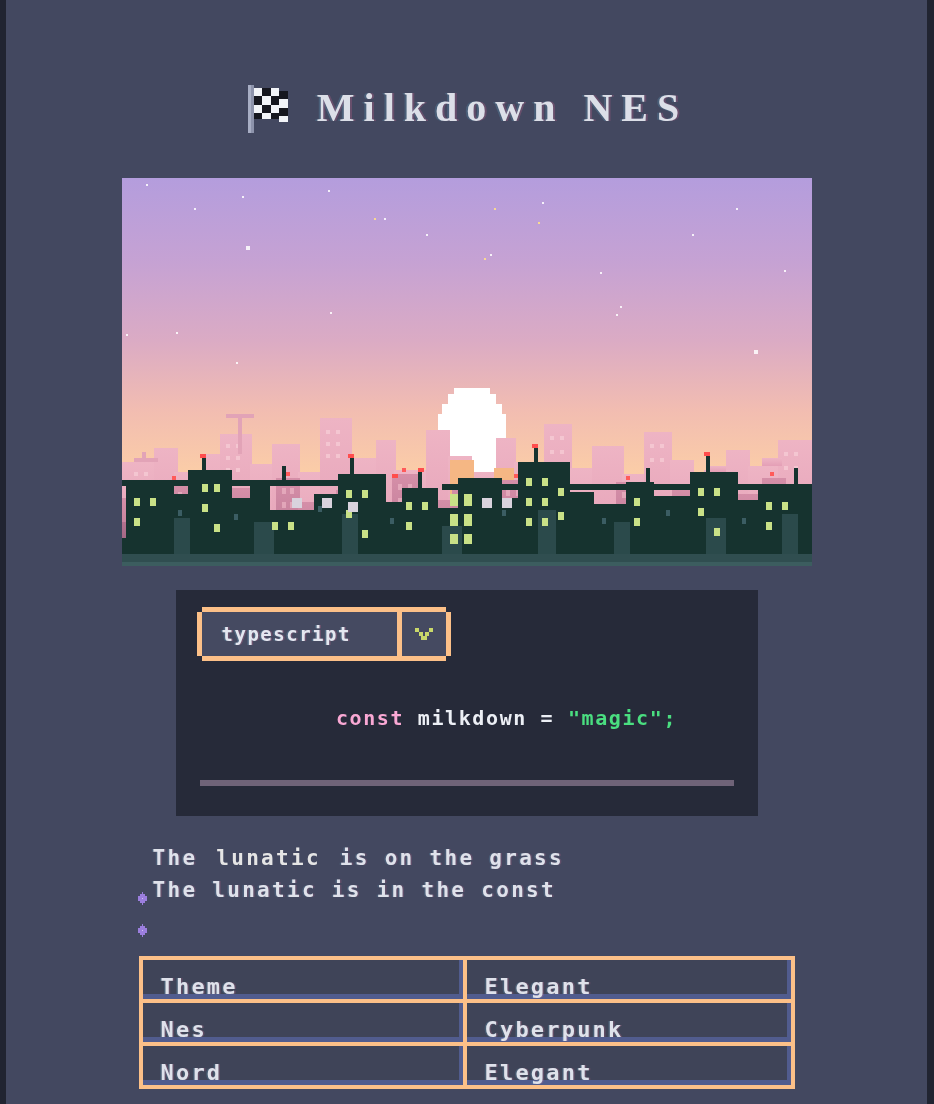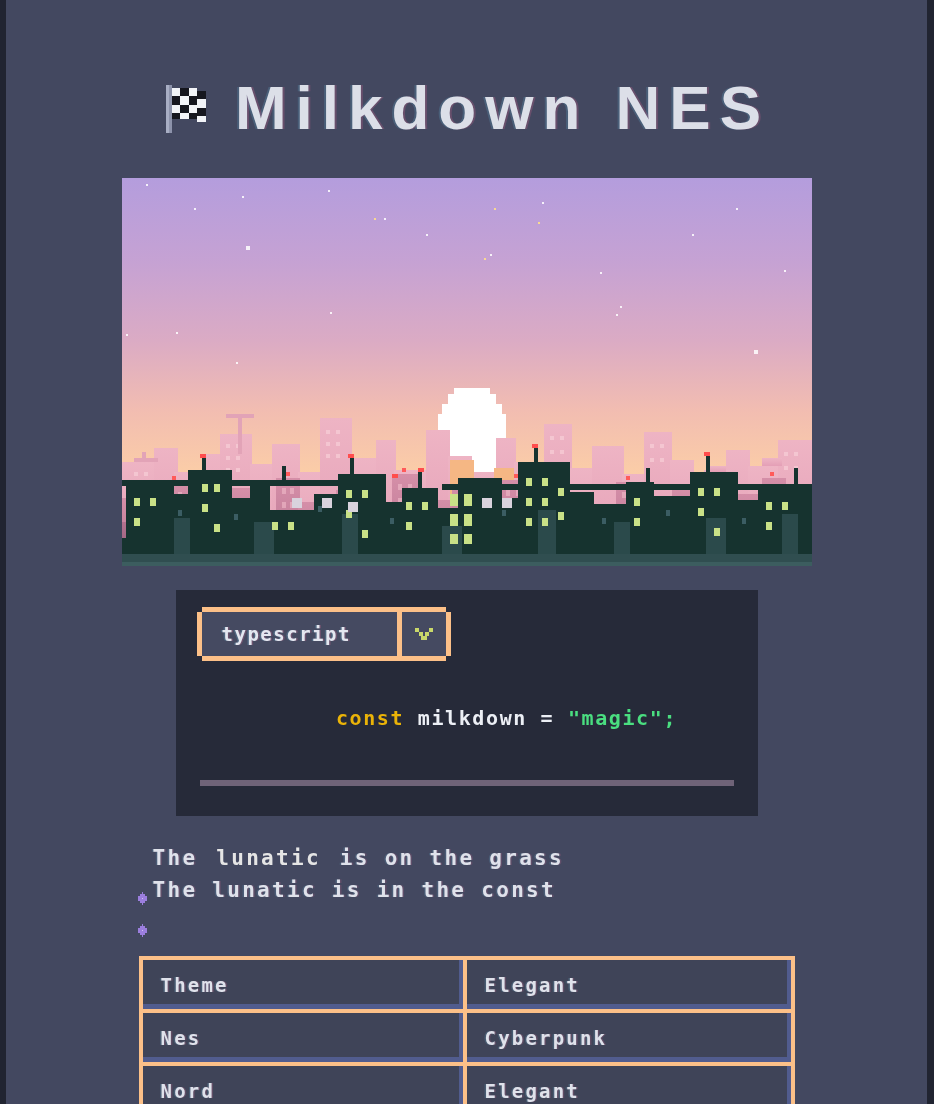--- a/index.html
+++ b/index.html
@@ -50,22 +50,22 @@
 
   .flag-icon {
     width: 46px;
     height: 54px;
     display: block;
     flex: 0 0 auto;
     margin-top: 2px;
   }
 
   .page-title {
-    font-family: Liberation Sans, sans-serif;
-    font-size: 62px;
+    font-family: Liberation Serif, serif;
+    font-size: 40px;
     font-weight: bold;
     letter-spacing: 9px;
     color: #dcdfe8;
     white-space: pre;
     line-height: 1;
     text-shadow: 2px 0 0 rgba(255,110,160,0.20), -2px 0 0 rgba(110,220,255,0.16);
   }
 
   
   .hero-wrap {
@@ -143,21 +143,21 @@
   }
 
   .code-line {
     margin-top: 26px;
     font-size: 20px;
     font-weight: bold;
     letter-spacing: 1.6px;
     white-space: pre;
     line-height: 1.2;
   }
-  .tok-kw  { color: #eab308; }
+  .tok-kw  { color: #f9a8d4; }
   .tok-id  { color: #eceff5; }
   .tok-op  { color: #eceff5; }
   .tok-str { color: #4ade80; }
   .tok-pun { color: #4ade80; }
 
   .code-rule {
     margin-top: 26px;
     height: 6px;
     background: #6f6378;
     width: 100%;
@@ -202,24 +202,24 @@
     border-collapse: separate;
     border-spacing: 0;
     background: #fcc088;
     padding: 4px;
   }
 
   .theme-table td, .theme-table th {
     background: #3f4458;
     color: #dfe2eb;
     text-align: left;
-    font-size: 19px;
+    font-size: 22px;
     font-weight: bold;
     letter-spacing: 2.2px;
-    padding: 14px 18px 13px 18px;
+    padding: 14px 18px 0 18px;
     border-right: 4px solid #fcc088;
     border-bottom: 4px solid #fcc088;
     box-shadow: inset 0 -5px 0 0 #515c8e, inset -4px 0 0 0 #515c8e;
     text-shadow: 1.5px 0 0 rgba(255,120,160,0.18), -1.5px 0 0 rgba(120,220,255,0.16);
     white-space: pre;
   }
   .theme-table tr td:last-child,
   .theme-table tr th:last-child { border-right: none; }
   .theme-table tr:last-child td { border-bottom: none; }
 

